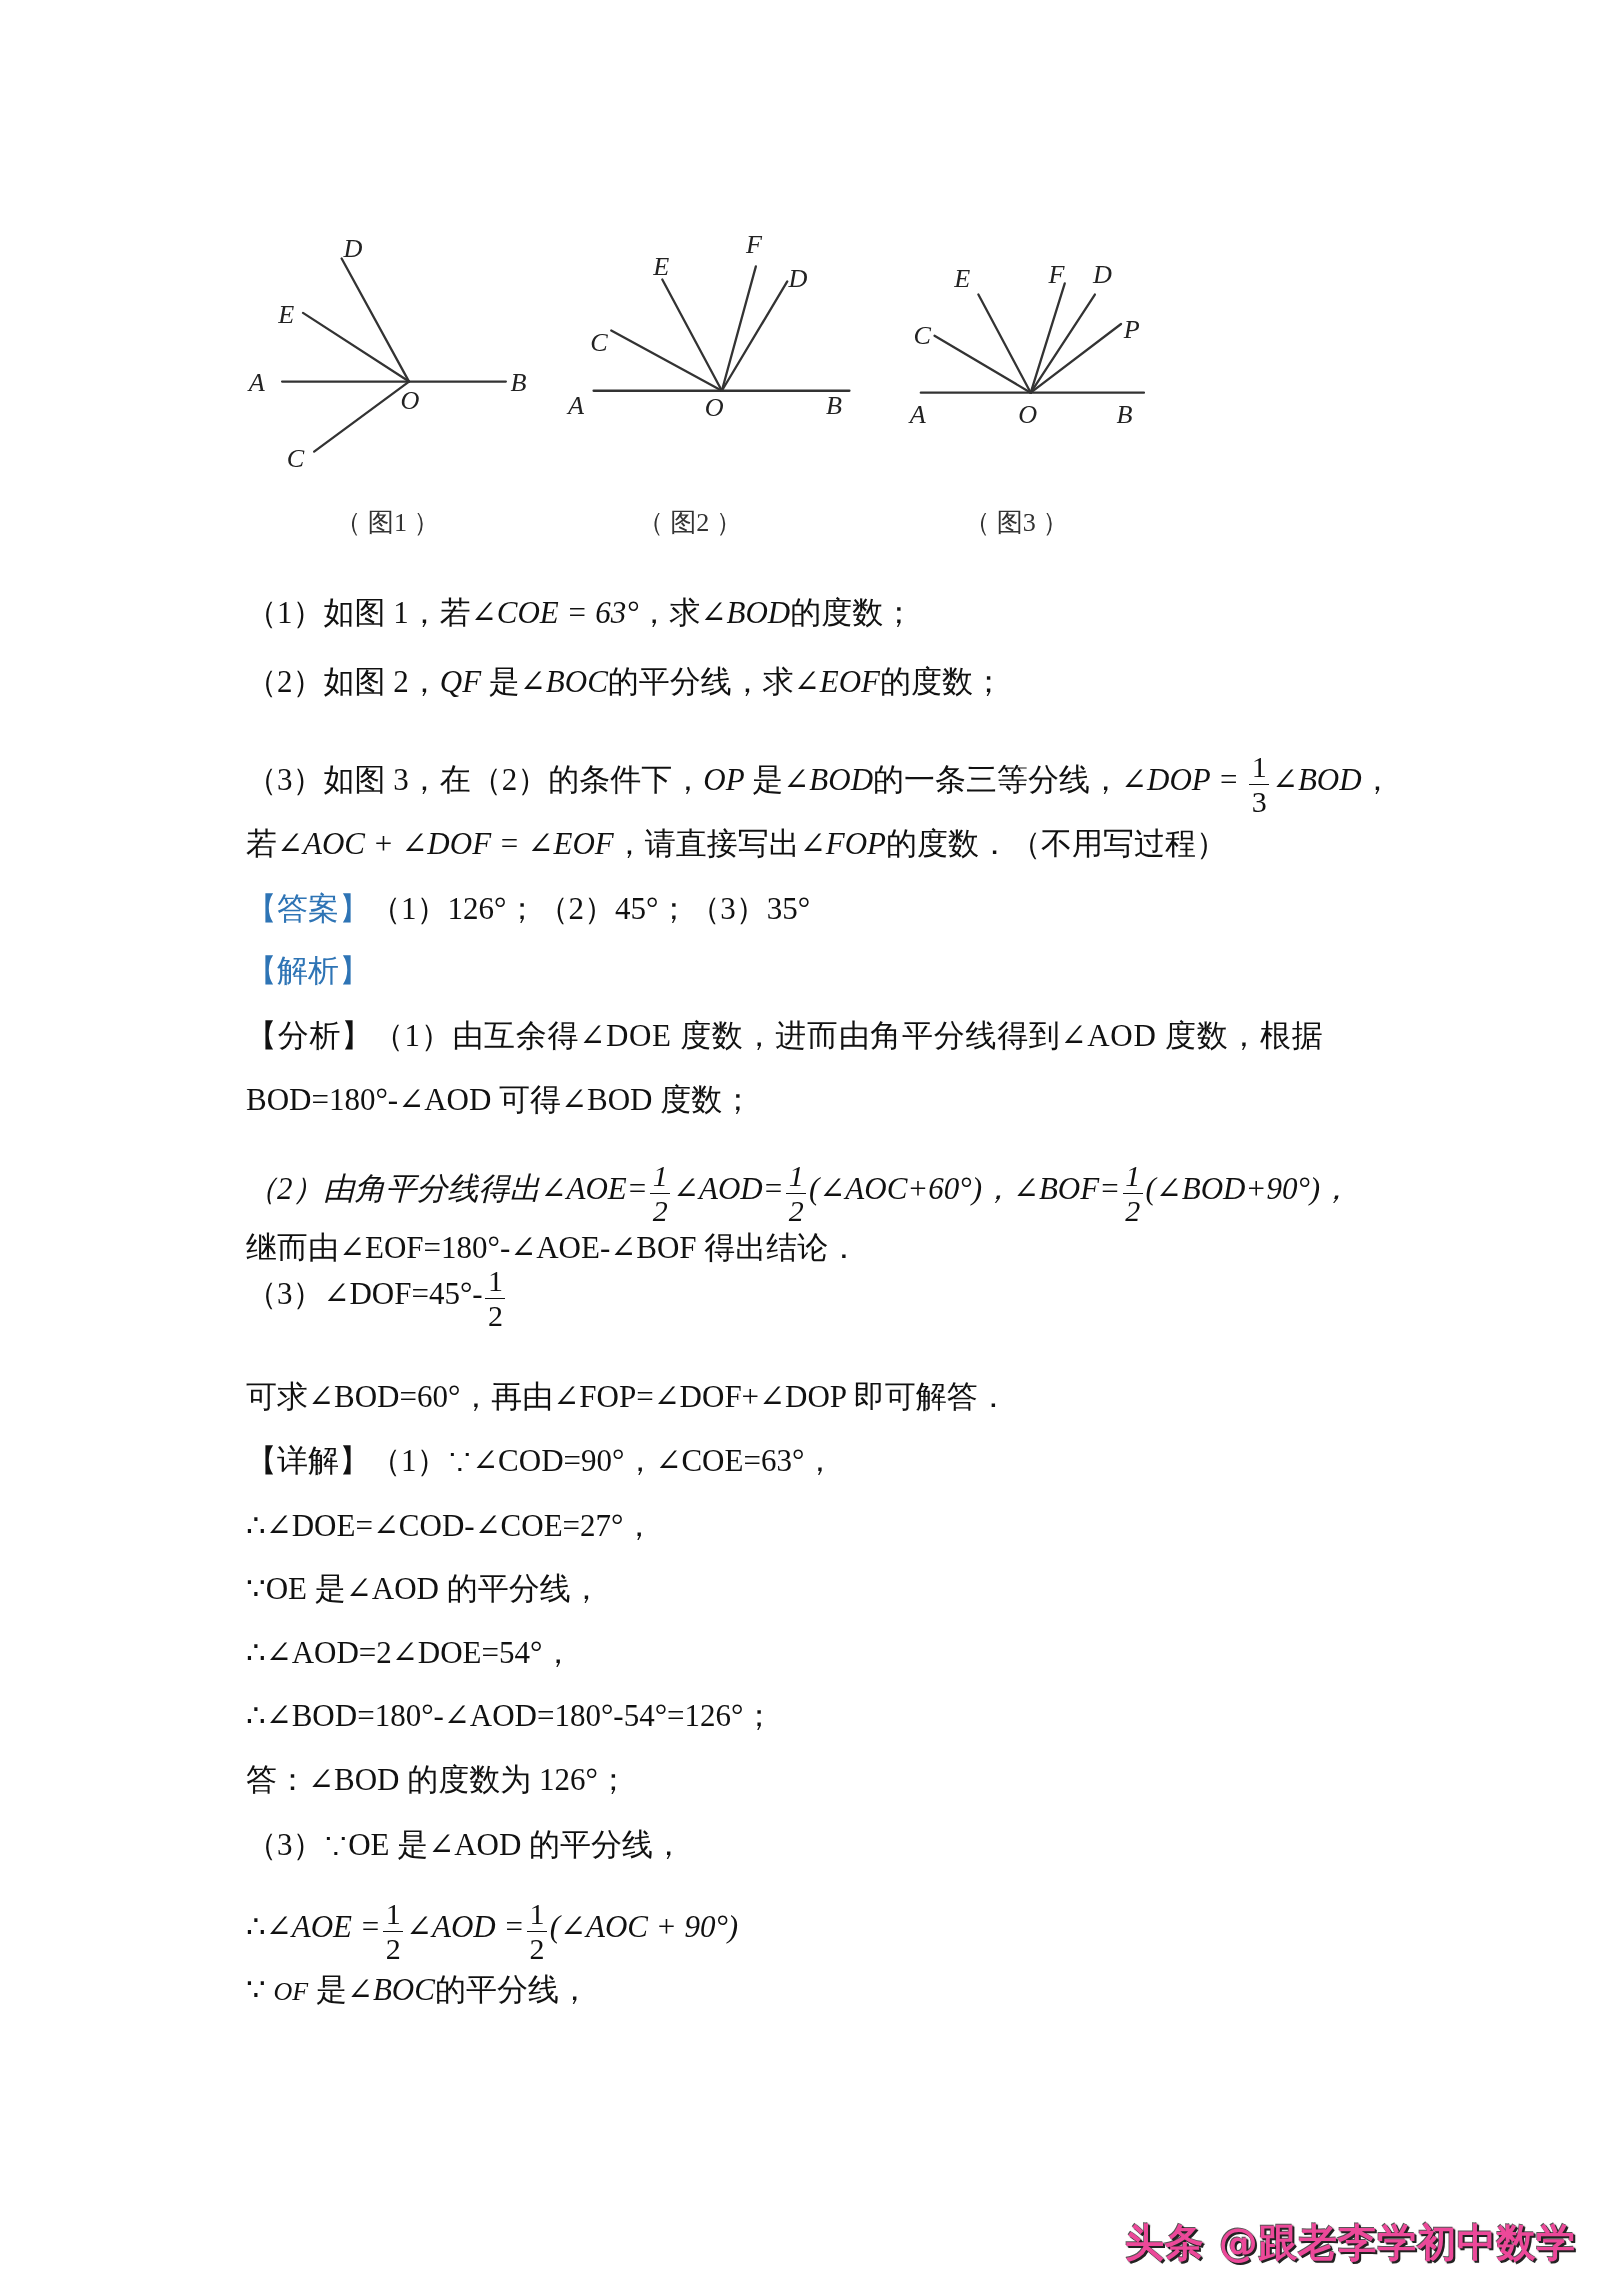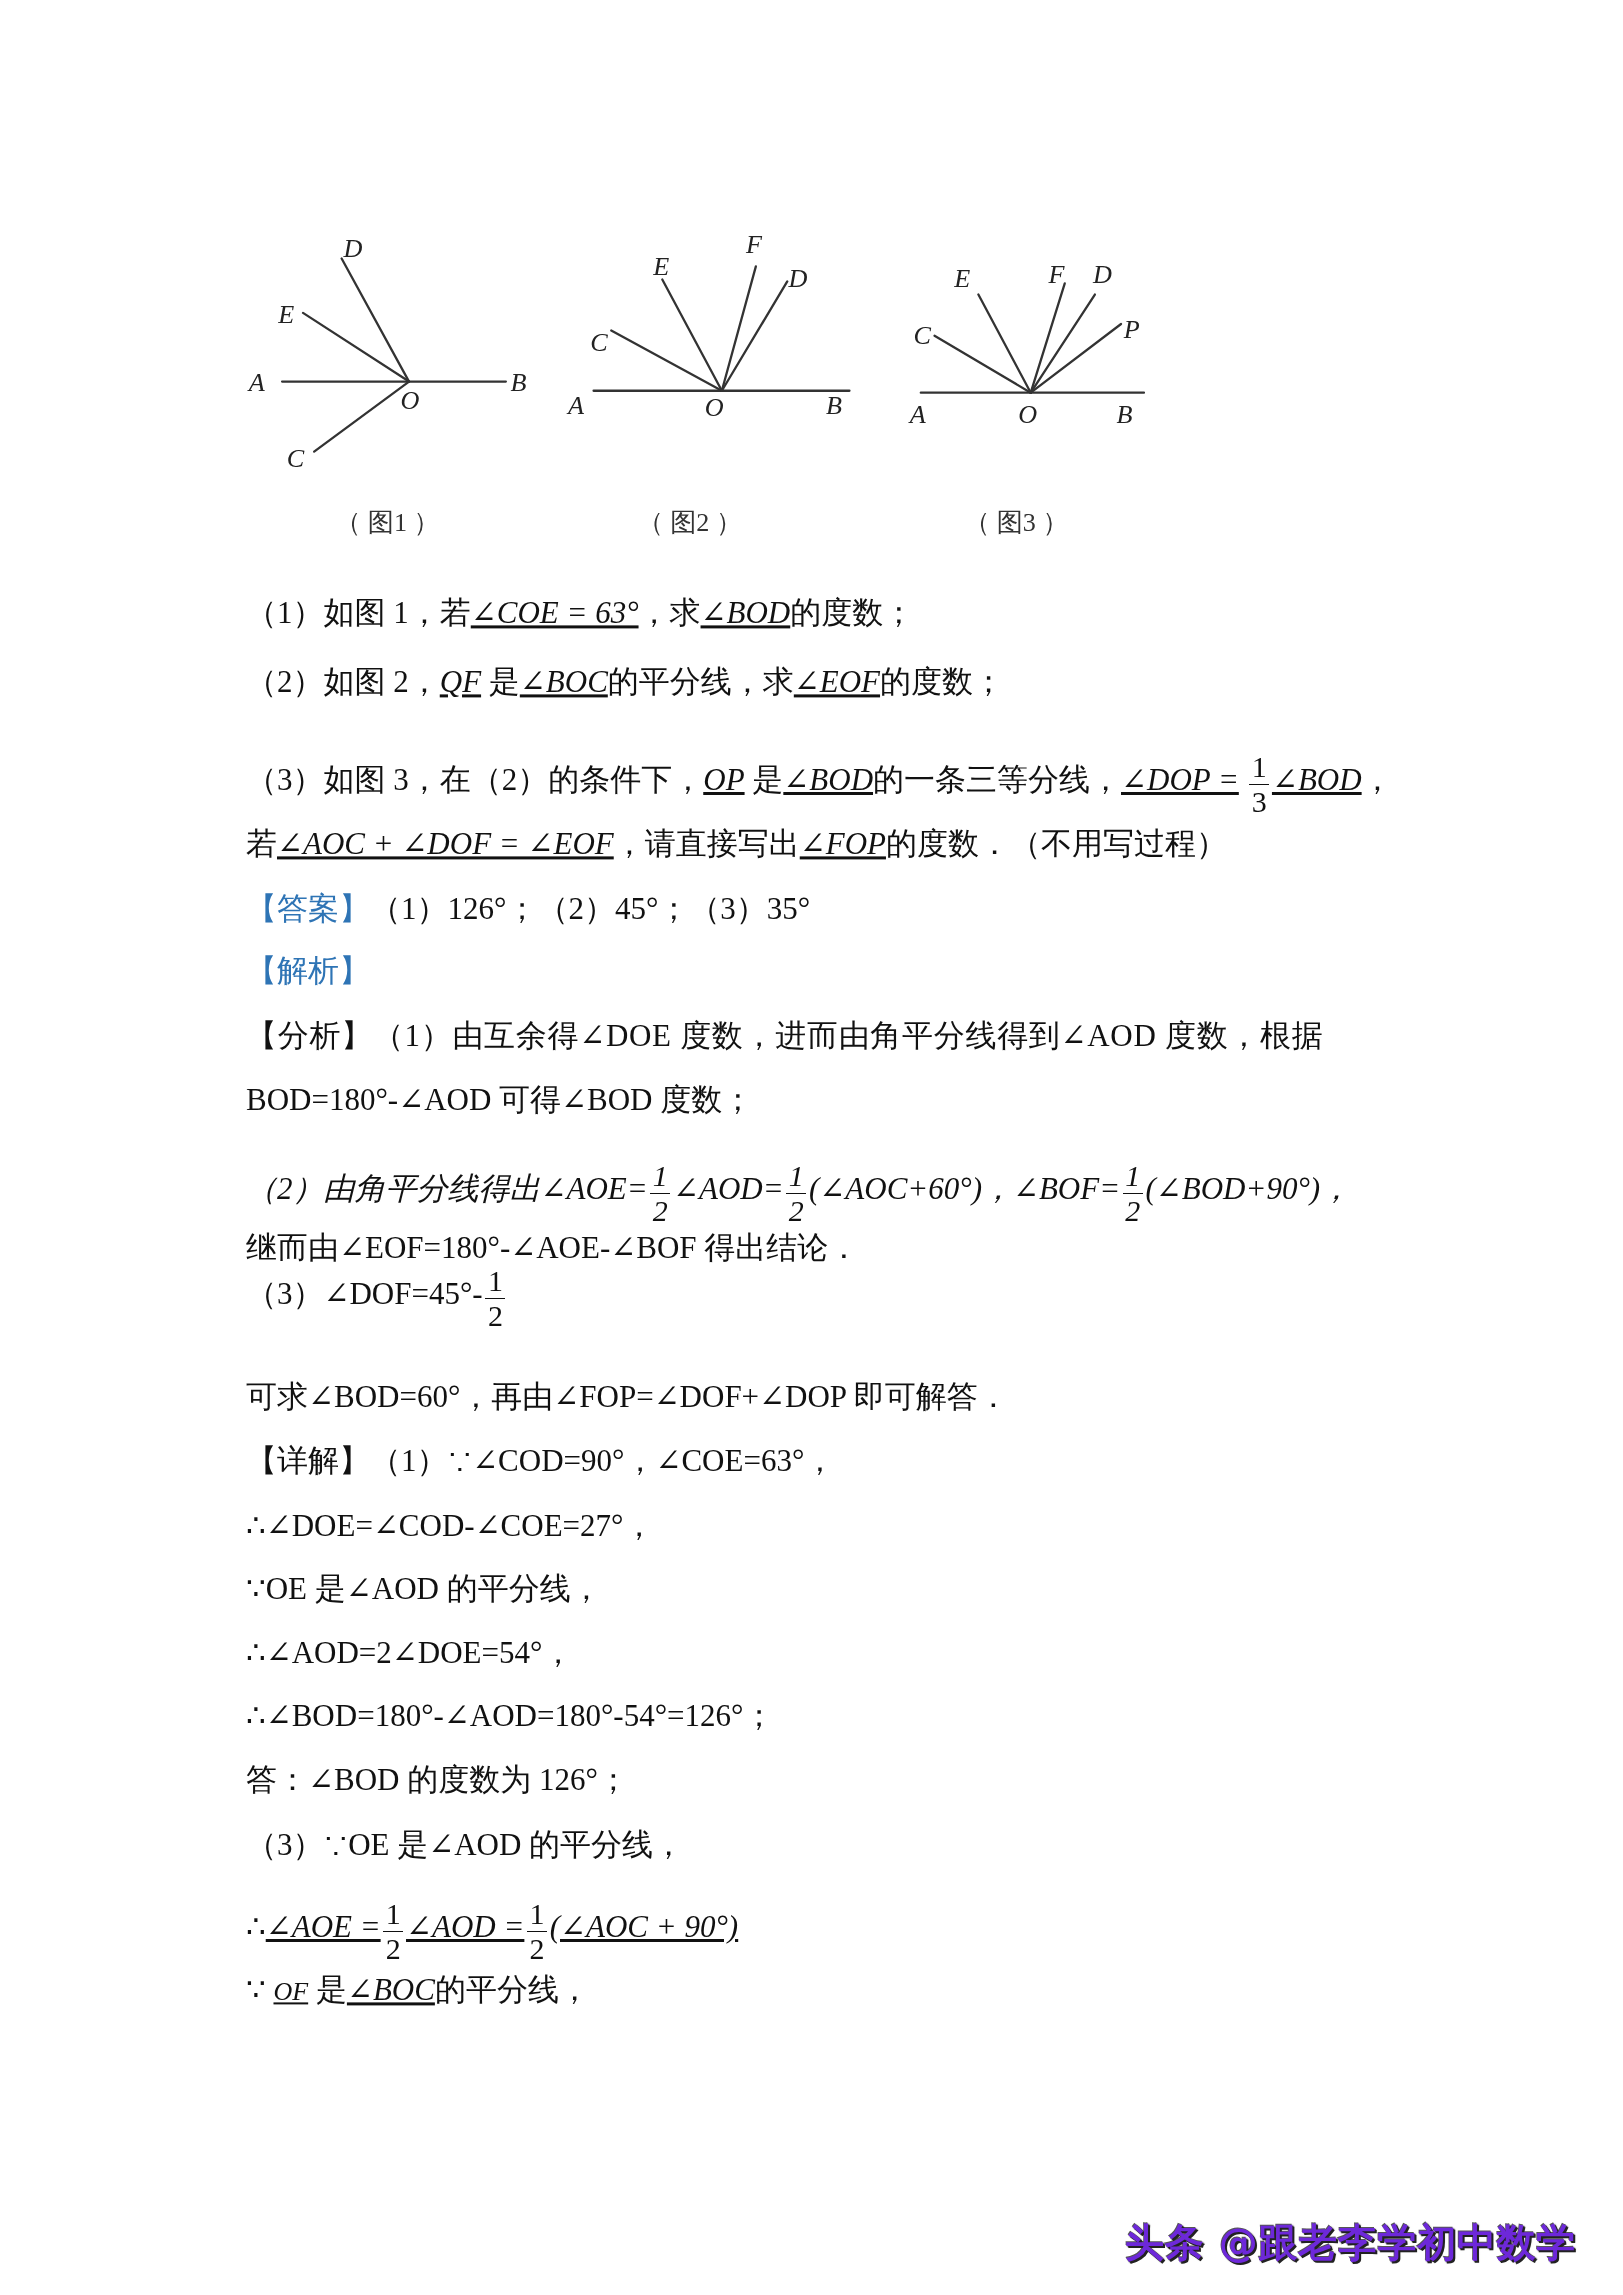--- a/index.html
+++ b/index.html
@@ -10,32 +10,32 @@
   }
   .figures { position: absolute; left: 0; top: 0; width: 1623px; height: 576px; }
   .figures svg { position: absolute; left: 0; top: 0; }
   .fig-label { font-family: "Liberation Serif", serif; font-style: italic; font-size: 40px; fill: #222; }
   .fig-caption { font-family: "Liberation Serif", serif; font-size: 40px; fill: #333; }
   .line {
     position: absolute; left: 246px; white-space: nowrap;
     font-size: 31px; line-height: 39px; height: 39px;
     transform: translateY(-19.6px);
   }
-  .line i, .m { font-style: italic; text-decoration: underline; }
+  .line i, .m { font-style: italic; }
   .blue { color: #2E74B5; }
   .frac {
     display: inline-block; vertical-align: middle; text-align: center;
     font-size: 30px; line-height: 34px; margin: 0 2.6px; position: relative; top: 1.3px;
   }
   .frac .num { display: block; border-bottom: 1.3px solid #111; padding: 0 2.6px; }
   .frac .den { display: block; padding: 0 2.6px; }
   .watermark {
     position: absolute; left: 1125px; top: 2216px;
     font-family: "DejaVu Sans", sans-serif; font-size: 39px; font-weight: bold;
-    color: #6d28d9; letter-spacing: 0.7px;
+    color: #ec4899; letter-spacing: 0.7px;
     text-shadow: 2px 2px 0 #222, -0.7px -0.7px 0 #555, 1.3px 1.3px 1.3px #000;
     white-space: nowrap;
   }
 </style>
 </head>
 <body>
 
 <div class="figures">
   <svg width="1623" height="576" viewBox="0 0 2480 880">
     <g stroke="#333" stroke-width="3.5" fill="none" stroke-linecap="round">

